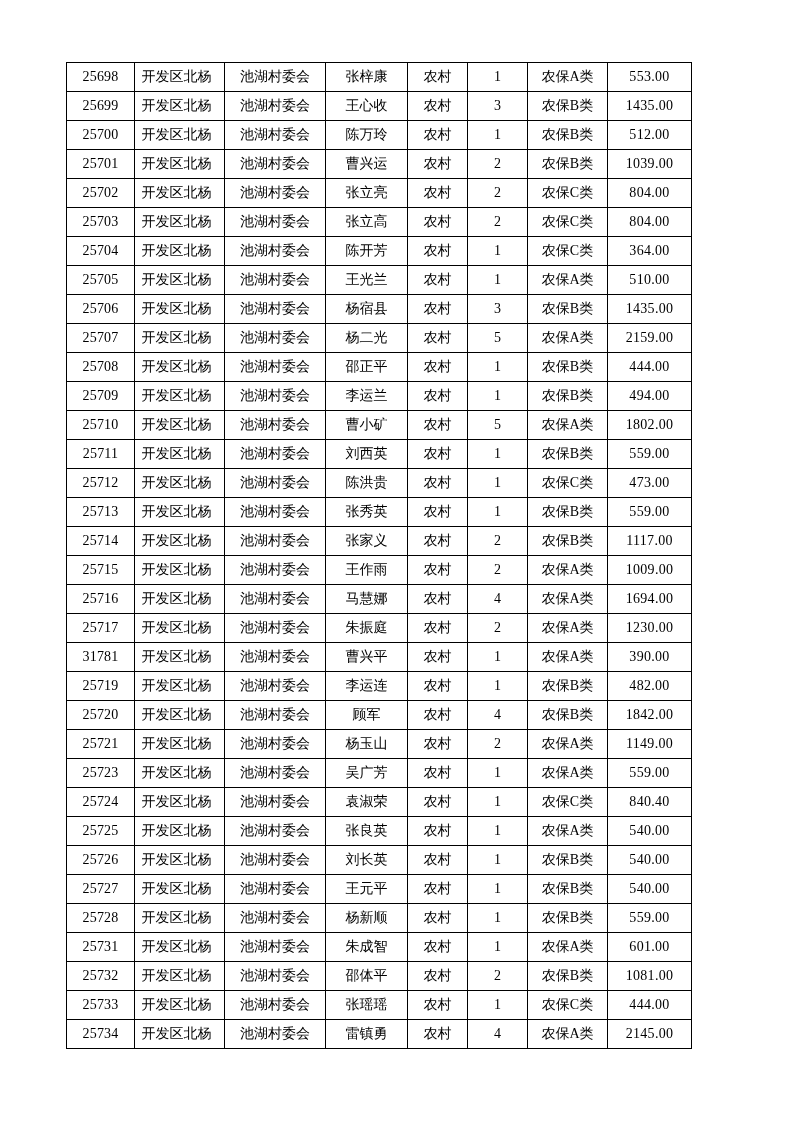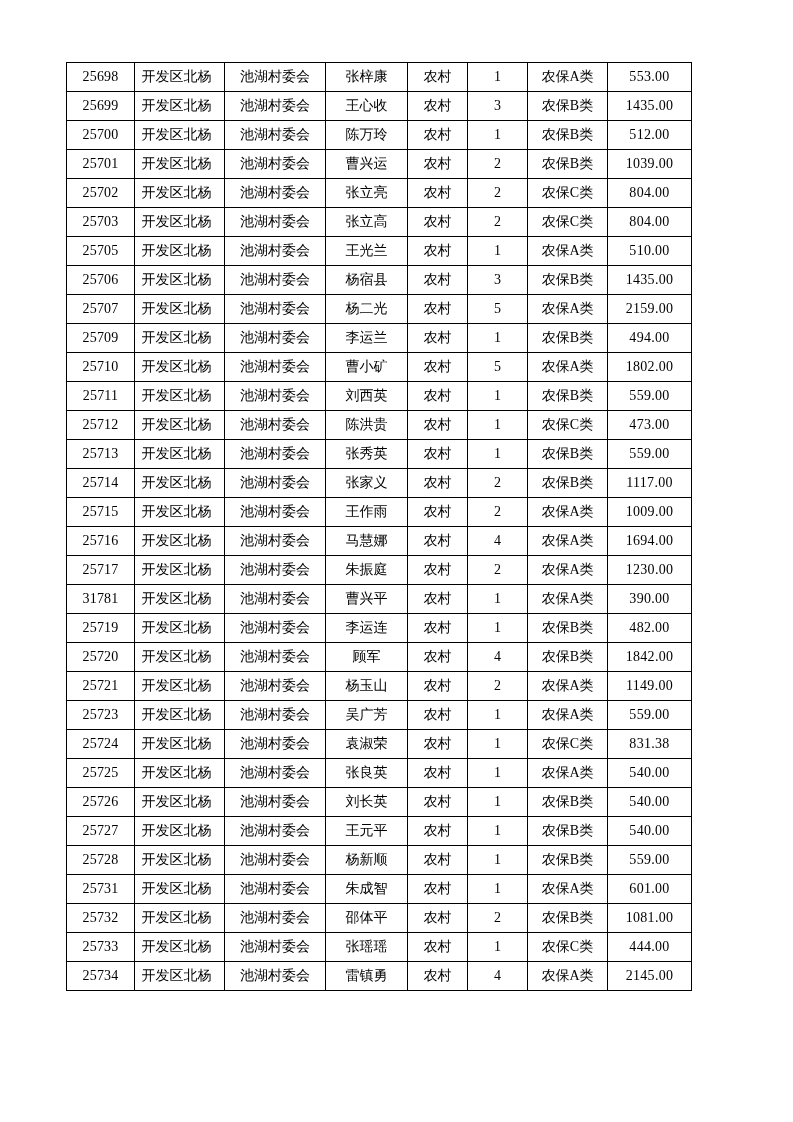--- a/index.html
+++ b/index.html
@@ -138,20 +138,30 @@
           <td class="id-cell">25703</td>
           <td class="region-cell">开发区北杨</td>
           <td class="village-cell">池湖村委会</td>
           <td class="name-cell">张立高</td>
           <td class="type-cell">农村</td>
           <td class="count-cell">2</td>
           <td class="cat-cell">农保C类</td>
           <td class="amount-cell">804.00</td>
         </tr>
         <tr>
+          <td class="id-cell">25704</td>
+          <td class="region-cell">开发区北杨</td>
+          <td class="village-cell">池湖村委会</td>
+          <td class="name-cell">陈开芳</td>
+          <td class="type-cell">农村</td>
+          <td class="count-cell">1</td>
+          <td class="cat-cell">农保C类</td>
+          <td class="amount-cell">364.00</td>
+        </tr>
+        <tr>
           <td class="id-cell">25705</td>
           <td class="region-cell">开发区北杨</td>
           <td class="village-cell">池湖村委会</td>
           <td class="name-cell">王光兰</td>
           <td class="type-cell">农村</td>
           <td class="count-cell">1</td>
           <td class="cat-cell">农保A类</td>
           <td class="amount-cell">510.00</td>
         </tr>
         <tr>
@@ -168,20 +178,30 @@
           <td class="id-cell">25707</td>
           <td class="region-cell">开发区北杨</td>
           <td class="village-cell">池湖村委会</td>
           <td class="name-cell">杨二光</td>
           <td class="type-cell">农村</td>
           <td class="count-cell">5</td>
           <td class="cat-cell">农保A类</td>
           <td class="amount-cell">2159.00</td>
         </tr>
         <tr>
+          <td class="id-cell">25708</td>
+          <td class="region-cell">开发区北杨</td>
+          <td class="village-cell">池湖村委会</td>
+          <td class="name-cell">邵正平</td>
+          <td class="type-cell">农村</td>
+          <td class="count-cell">1</td>
+          <td class="cat-cell">农保B类</td>
+          <td class="amount-cell">444.00</td>
+        </tr>
+        <tr>
           <td class="id-cell">25709</td>
           <td class="region-cell">开发区北杨</td>
           <td class="village-cell">池湖村委会</td>
           <td class="name-cell">李运兰</td>
           <td class="type-cell">农村</td>
           <td class="count-cell">1</td>
           <td class="cat-cell">农保B类</td>
           <td class="amount-cell">494.00</td>
         </tr>
         <tr>
@@ -315,21 +335,21 @@
           <td class="amount-cell">559.00</td>
         </tr>
         <tr>
           <td class="id-cell">25724</td>
           <td class="region-cell">开发区北杨</td>
           <td class="village-cell">池湖村委会</td>
           <td class="name-cell">袁淑荣</td>
           <td class="type-cell">农村</td>
           <td class="count-cell">1</td>
           <td class="cat-cell">农保C类</td>
-          <td class="amount-cell">831.38</td>
+          <td class="amount-cell">840.40</td>
         </tr>
         <tr>
           <td class="id-cell">25725</td>
           <td class="region-cell">开发区北杨</td>
           <td class="village-cell">池湖村委会</td>
           <td class="name-cell">张良英</td>
           <td class="type-cell">农村</td>
           <td class="count-cell">1</td>
           <td class="cat-cell">农保A类</td>
           <td class="amount-cell">540.00</td>

